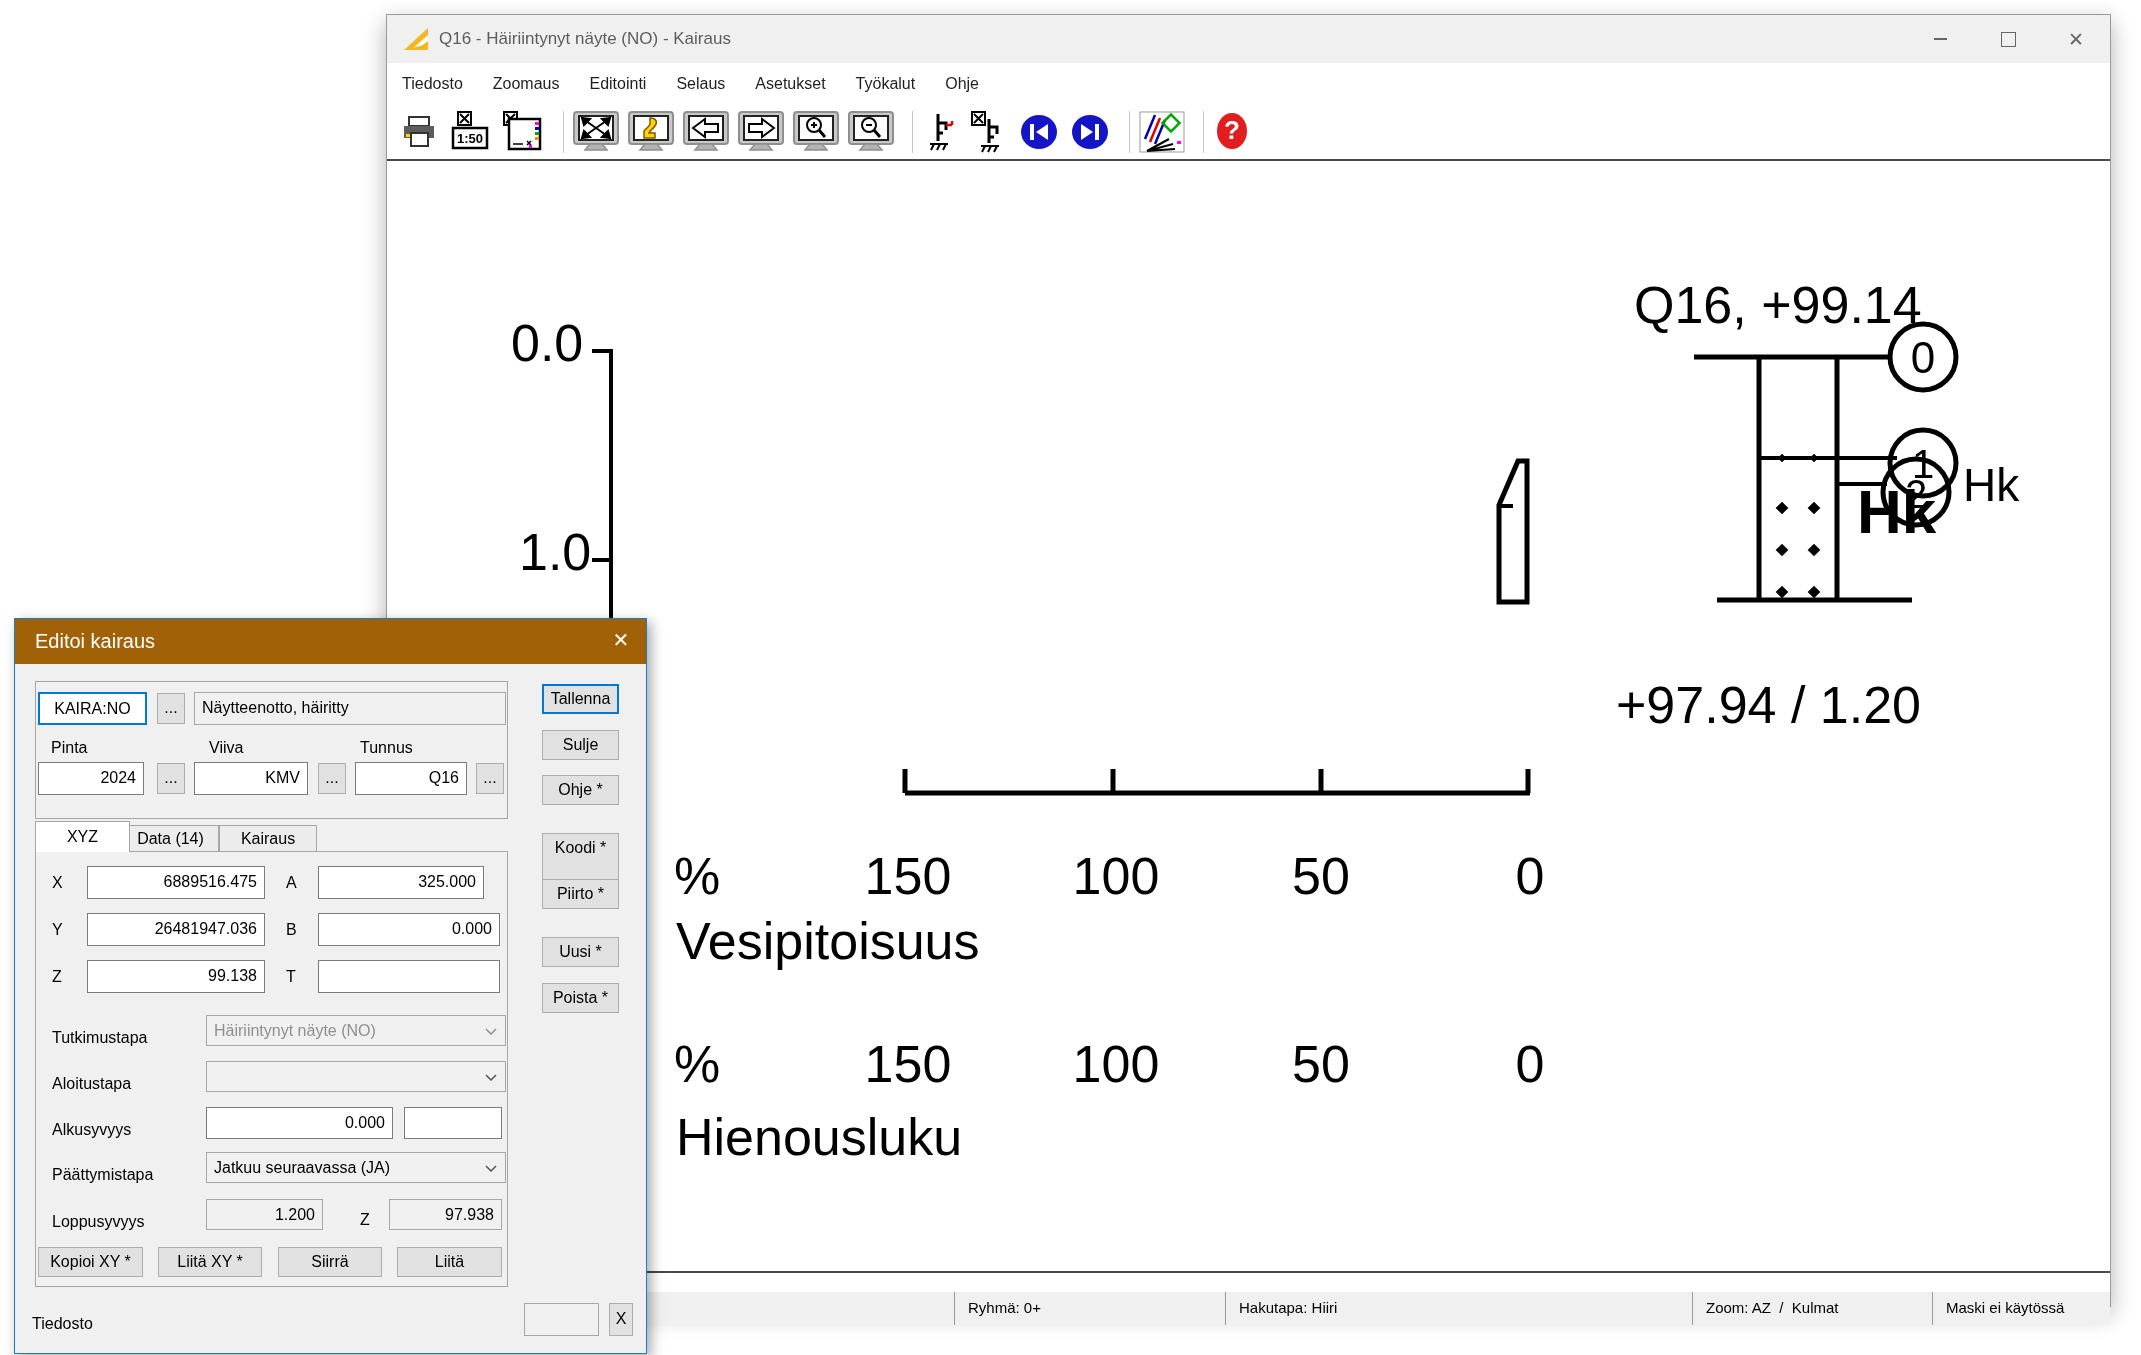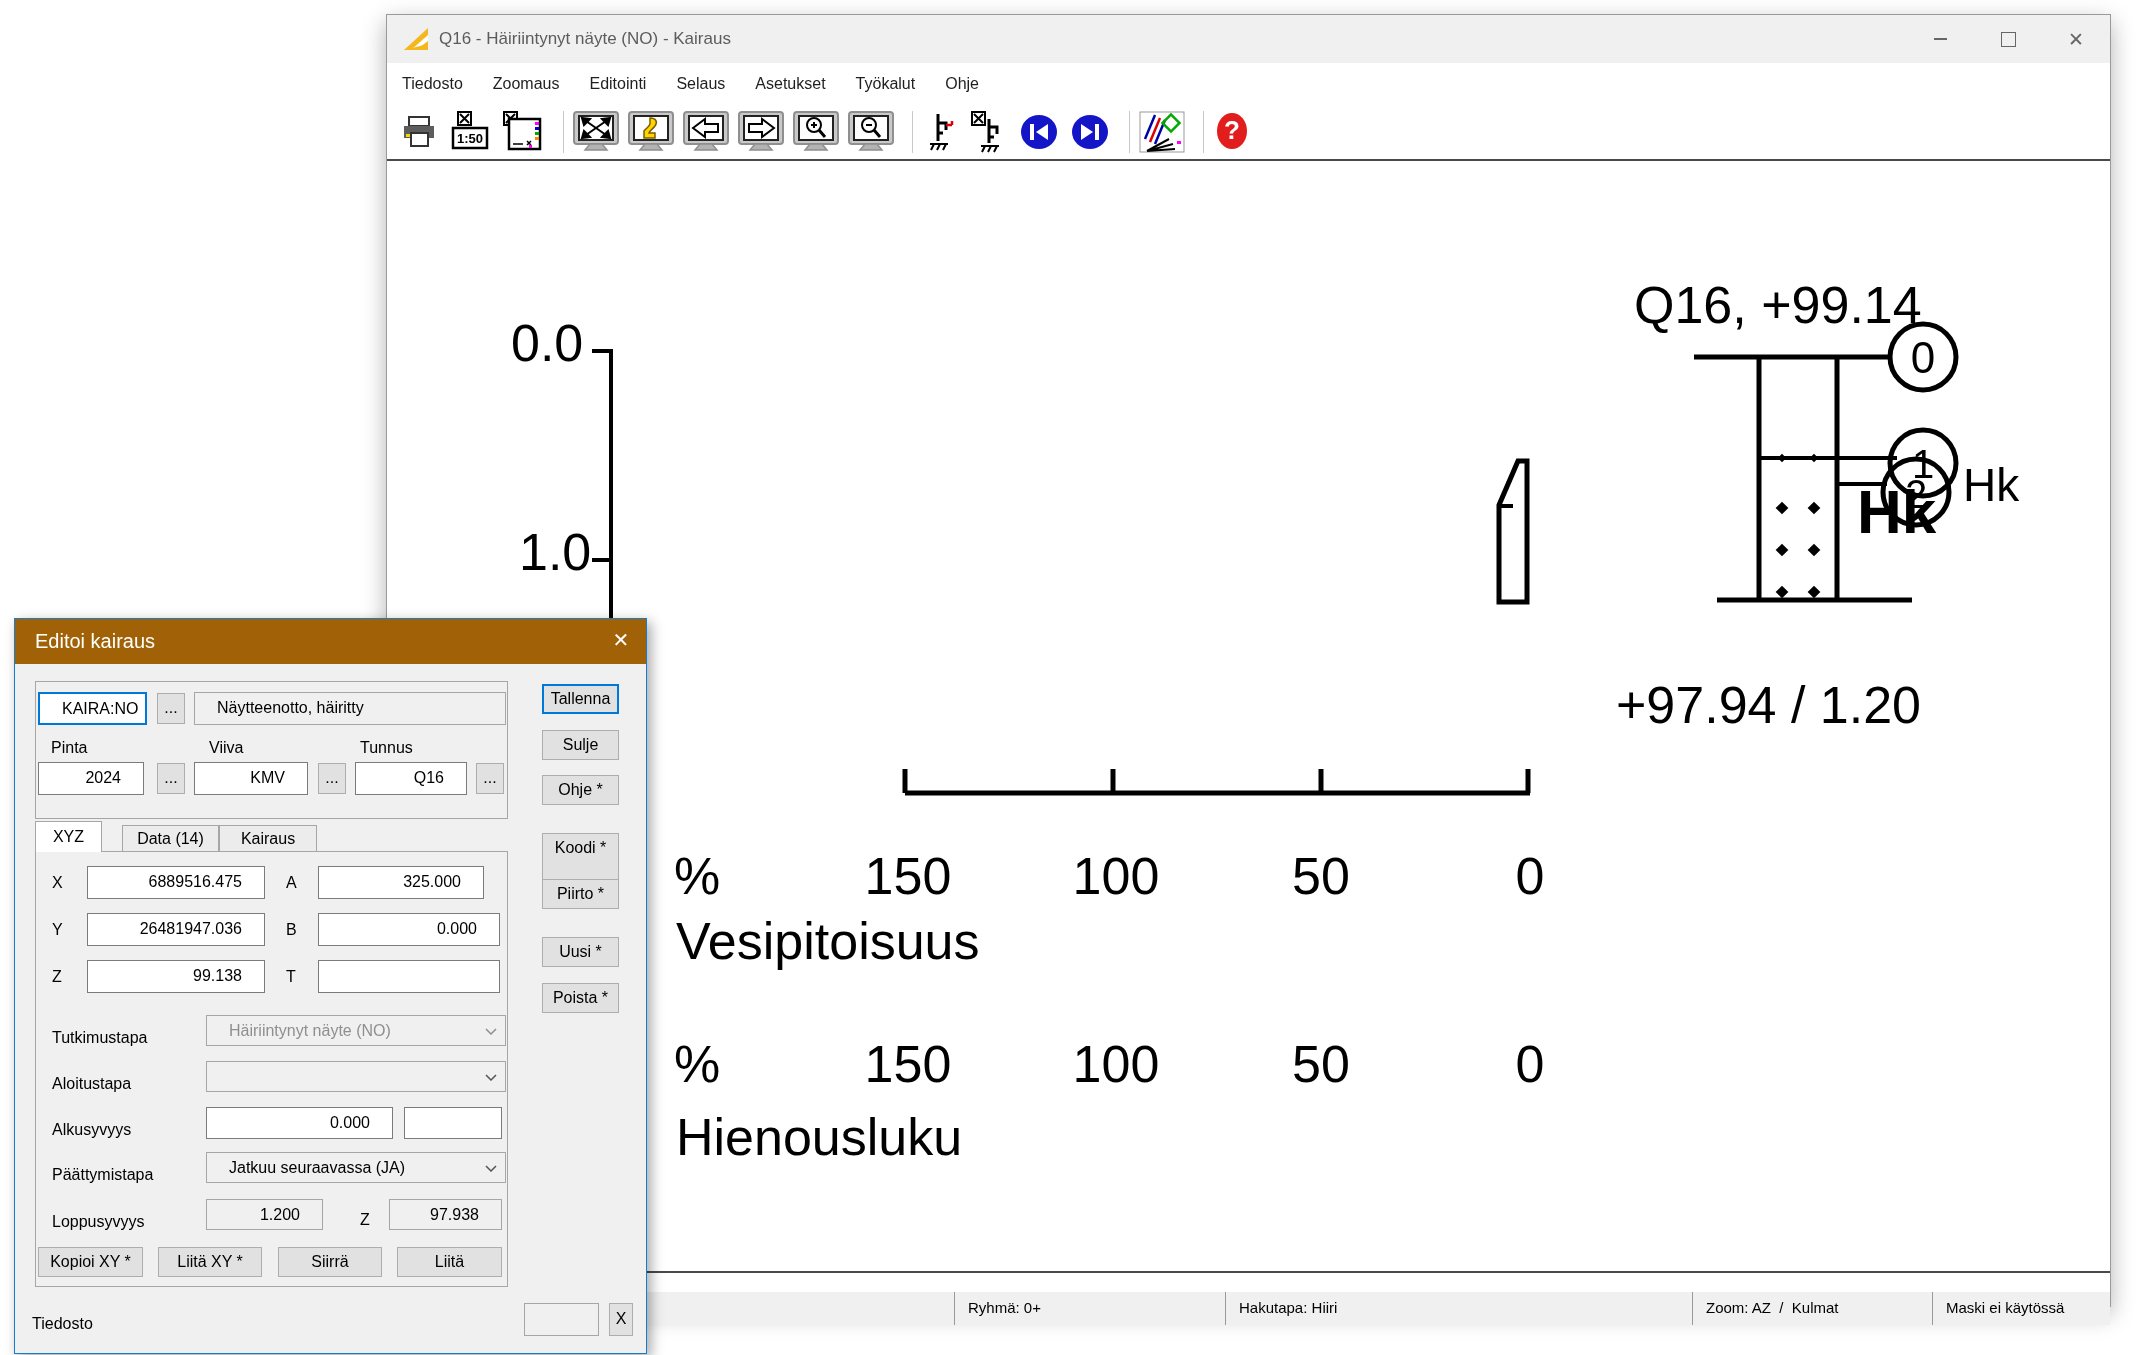--- a/index.html
+++ b/index.html
@@ -23,21 +23,21 @@
            white-space:pre;overflow:hidden;box-sizing:border-box;}
   svg text{font-family:"Liberation Sans",sans-serif;}
   
   .dlg{position:absolute;left:14px;top:618px;width:633px;height:736px;background:#f0f0f0;
        border:1px solid #0f7ed5;box-shadow:4px 4px 12px rgba(0,0,0,.35);z-index:10;box-sizing:border-box;}
   .dlg-t{height:45px;background:#a16207;color:#fff;font-size:20px;line-height:45px;padding-left:20px;position:relative;}
   .dlg-x{position:absolute;right:0;top:0;width:50px;height:45px;text-align:center;line-height:43px;font-size:20px;color:#fff;}
   .grp{position:absolute;border:1px solid #a6a6a6;}
   .lbl{position:absolute;font-size:16px;white-space:nowrap;}
   .fld{position:absolute;background:#fff;border:1px solid #7b7b7b;font-size:16px;line-height:30px;
-       padding:0 22px;box-sizing:border-box;white-space:nowrap;overflow:hidden;}
+       padding:0 7px;box-sizing:border-box;white-space:nowrap;overflow:hidden;}
   .num{text-align:right;}
   .ro{background:#f0f0f0;border-color:#a6a6a6;}
   .dd{background:#f0f0f0;border:1px solid #a6a6a6;}
   .chev{position:absolute;right:8px;top:12px;}
   .btn{position:absolute;background:#e1e1e1;border:1px solid #adadad;font-size:16px;text-align:center;
        line-height:27px;box-sizing:border-box;cursor:default;}
   .btn.focus{border:2px solid #0078d7;line-height:25px;}
   .tab{position:absolute;box-sizing:border-box;font-size:16px;text-align:center;}
   .tab.on{background:#fff;border:1px solid #a6a6a6;border-bottom:none;line-height:30px;z-index:3;}
   .tab.off{background:#ececec;border:1px solid #a6a6a6;border-bottom:none;line-height:25px;}
@@ -332,21 +332,21 @@
     <div class="btn" style="left:461px;top:144px;width:28px;height:31px;line-height:28px">...</div>
 
     <div class="btn focus" style="left:527px;top:65px;width:77px;height:30px">Tallenna</div>
     <div class="btn" style="left:527px;top:111px;width:77px;height:30px">Sulje</div>
     <div class="btn" style="left:527px;top:156px;width:77px;height:30px">Ohje *</div>
     <div class="btn" style="left:527px;top:214px;width:77px;height:48px">Koodi *</div>
     <div class="btn" style="left:527px;top:260px;width:77px;height:30px">Piirto *</div>
     <div class="btn" style="left:527px;top:318px;width:77px;height:30px">Uusi *</div>
     <div class="btn" style="left:527px;top:364px;width:77px;height:30px">Poista *</div>
 
-    <div class="tab on" style="left:20px;top:202px;width:67px;height:31px">XYZ</div>
+    <div class="tab on" style="left:20px;top:202px;width:95px;height:31px">XYZ</div>
     <div class="tab off" style="left:107px;top:206px;width:97px;height:27px">Data (14)</div>
     <div class="tab off" style="left:204px;top:206px;width:98px;height:27px">Kairaus</div>
 
     <div class="grp" style="left:20px;top:232px;width:471px;height:434px"></div>
 
     <span class="lbl" style="left:37px;top:255px">X</span>
     <div class="fld num" style="left:72px;top:247px;width:178px;height:33px">6889516.475</div>
     <span class="lbl" style="left:271px;top:255px">A</span>
     <div class="fld num" style="left:303px;top:247px;width:166px;height:33px">325.000</div>
 

